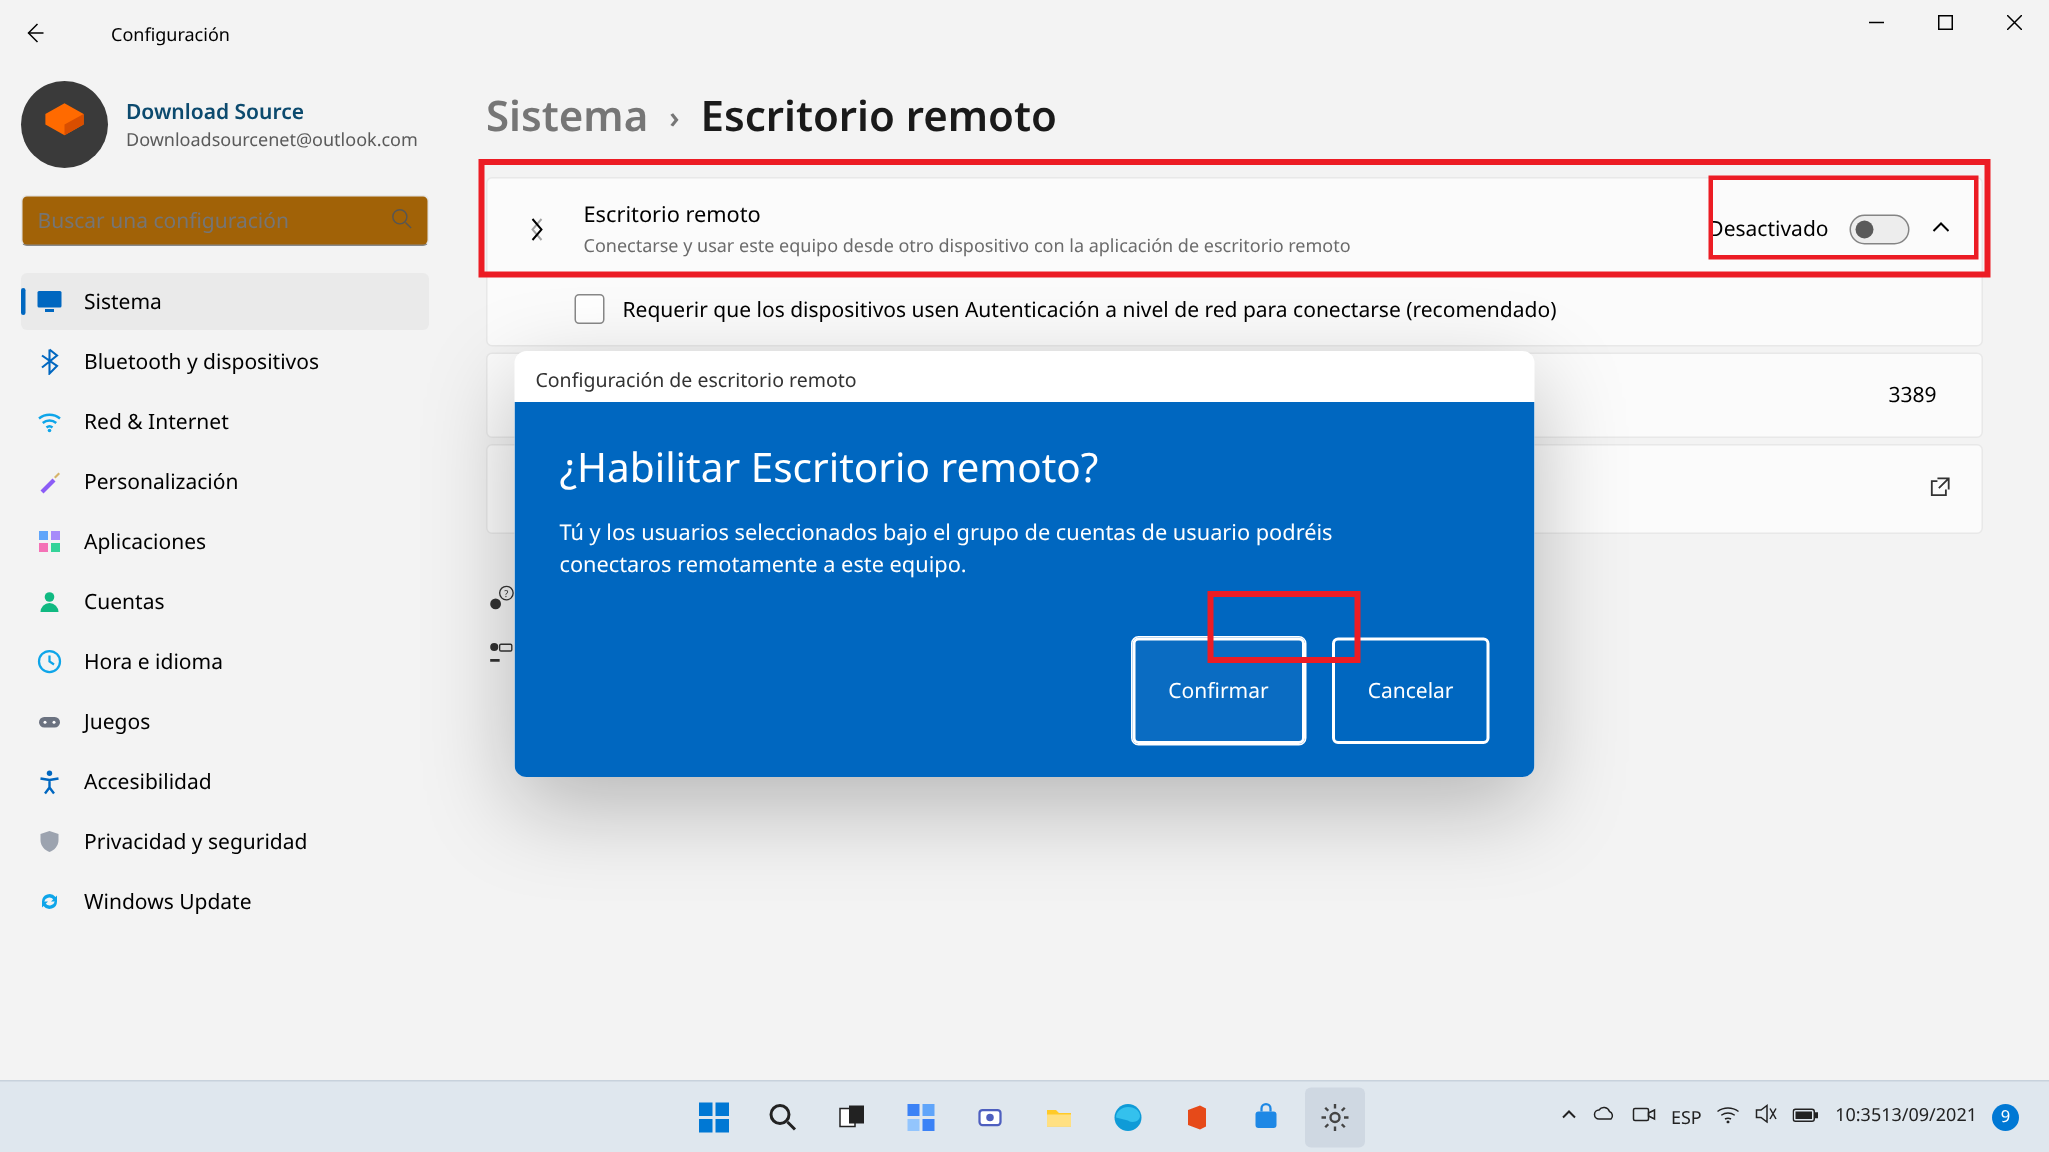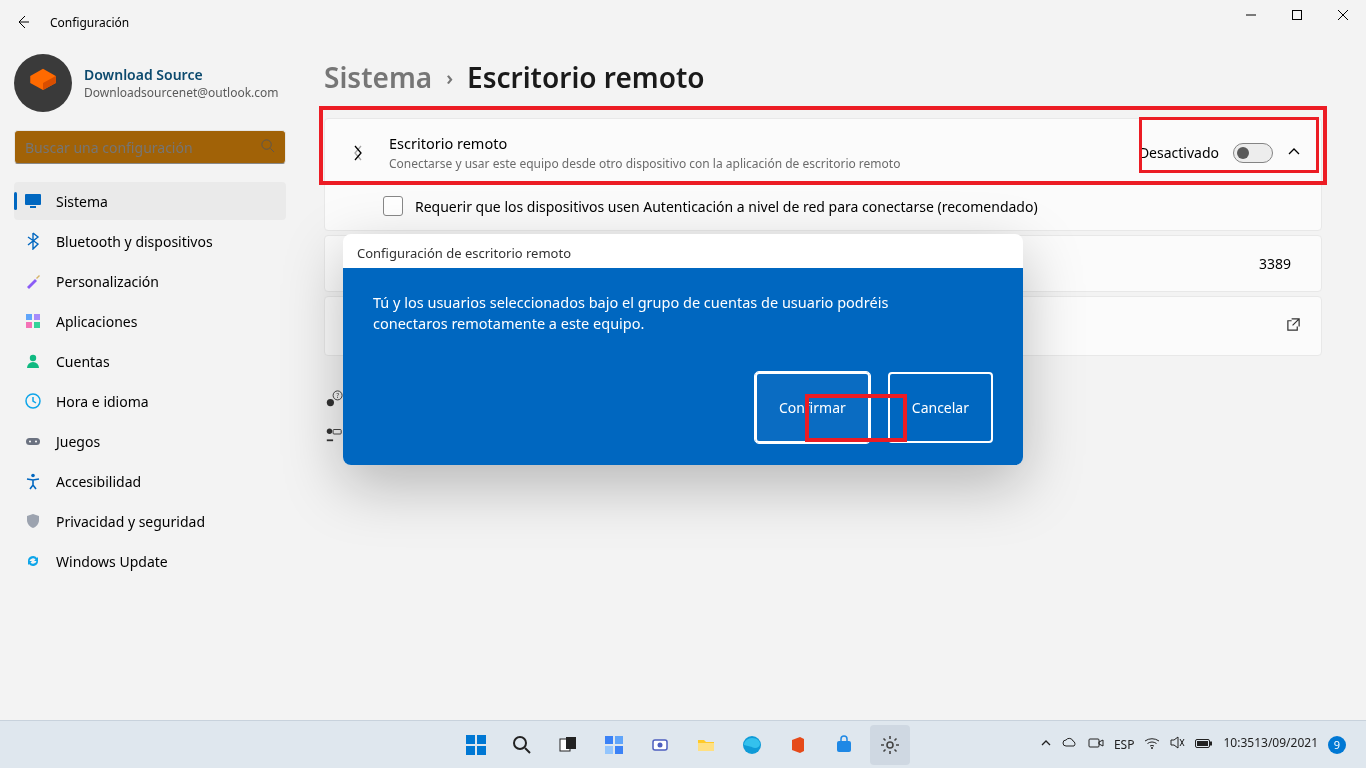--- a/index.html
+++ b/index.html
@@ -1,20 +1,20 @@
 <!DOCTYPE html>
 <html><head>
 <meta charset="utf-8">
 <style>
 *{margin:0;padding:0;box-sizing:border-box;font-family:"Segoe UI",system-ui,sans-serif;-webkit-font-smoothing:antialiased}
 html,body{width:1366px;height:768px;overflow:hidden;background:#f3f3f3}
 .window{width:1366px;height:768px;background:#f3f3f3;position:relative}
 .titlebar{height:44px;display:flex;align-items:center;padding:0 8px}
 .back-btn{width:30px;height:30px;display:flex;align-items:center;justify-content:center;border-radius:4px;cursor:pointer}
-.title-text{margin-left:12px;font-size:12px;color:#000}
+.title-text{margin-left:36px;font-size:12px;color:#000}
 .win-controls{position:absolute;right:0;top:0;display:flex}
 .win-ctl{width:46px;height:30px;display:flex;align-items:center;justify-content:center;cursor:pointer}
 .body-area{display:flex;height:calc(100% - 44px - 48px)}
 .sidebar{width:300px;padding:10px 14px 0 14px;display:flex;flex-direction:column}
 .profile{display:flex;align-items:center;gap:12px;margin-bottom:18px}
 .avatar{width:58px;height:58px;border-radius:50%;background:#3a3a3a;display:flex;align-items:center;justify-content:center}
 .avatar svg{width:34px;height:34px}
 .profile-name{font-size:14px;font-weight:600;color:#0c4a6e}
 .profile-email{font-size:12px;color:#5a5a5a}
 .search-box{height:34px;background:#a16207;border:1px solid #e6e6e6;border-bottom:1px solid #888;border-radius:4px;display:flex;align-items:center;padding:0 10px;margin-bottom:18px}
@@ -130,20 +130,29 @@
             <span class="nav-icon">
               <svg width="18" height="18" viewBox="0 0 18 18">
                 <path d="M9 1v16l5-5L4 5m0 8l10-8-5-4" fill="none" stroke="#0067c0" stroke-width="1.4"></path>
               </svg>
             </span>
             <span>Bluetooth y dispositivos</span>
           </div>
           <div class="nav-item">
             <span class="nav-icon">
               <svg width="18" height="18" viewBox="0 0 18 18">
+                <path d="M2 7a11 11 0 0114 0M4.5 10a7 7 0 019 0M7 13a3 3 0 014 0" fill="none" stroke="#0ea5e9" stroke-width="1.6"></path>
+                <circle cx="9" cy="15" r="1.2" fill="#0ea5e9"></circle>
+              </svg>
+            </span>
+            <span>Red &amp; Internet</span>
+          </div>
+          <div class="nav-item">
+            <span class="nav-icon">
+              <svg width="18" height="18" viewBox="0 0 18 18">
                 <path d="M3 15l8-8 2 2-8 8z" fill="#8b5cf6"></path>
                 <path d="M12 6l3-3 1 1-3 3z" fill="#d6b36a"></path>
               </svg>
             </span>
             <span>Personalización</span>
           </div>
           <div class="nav-item">
             <span class="nav-icon">
               <svg width="18" height="18" viewBox="0 0 18 18">
                 <rect x="2" y="2" width="6" height="6" fill="#60a5fa"></rect>
@@ -270,20 +279,21 @@
           <path d="M2 17h7" stroke="#333" stroke-width="2"></path>
         </svg></span>
   </div>
 
   <div class="highlight-outer" style="left:319px;top:106px;width:1008px;height:79px"></div>
   <div class="highlight-inner" style="left:1139px;top:117px;width:180px;height:56px"></div>
 
   <div class="dialog">
     <div class="dlg-title">Configuración de escritorio remoto</div>
     <div class="dlg-body">
+      <div class="dlg-h">¿Habilitar Escritorio remoto?</div>
       <div class="dlg-p">Tú y los usuarios seleccionados bajo el grupo de cuentas de usuario podréis conectaros remotamente a este equipo.</div>
       <div class="dlg-actions">
         <button class="dlg-btn primary">Confirmar</button>
         <button class="dlg-btn">Cancelar</button>
       </div>
     </div>
   </div>
   <div class="dlg-confirm-hl" style="left:805px;top:394px;width:102px;height:48px"></div>
 
   <div class="taskbar">

